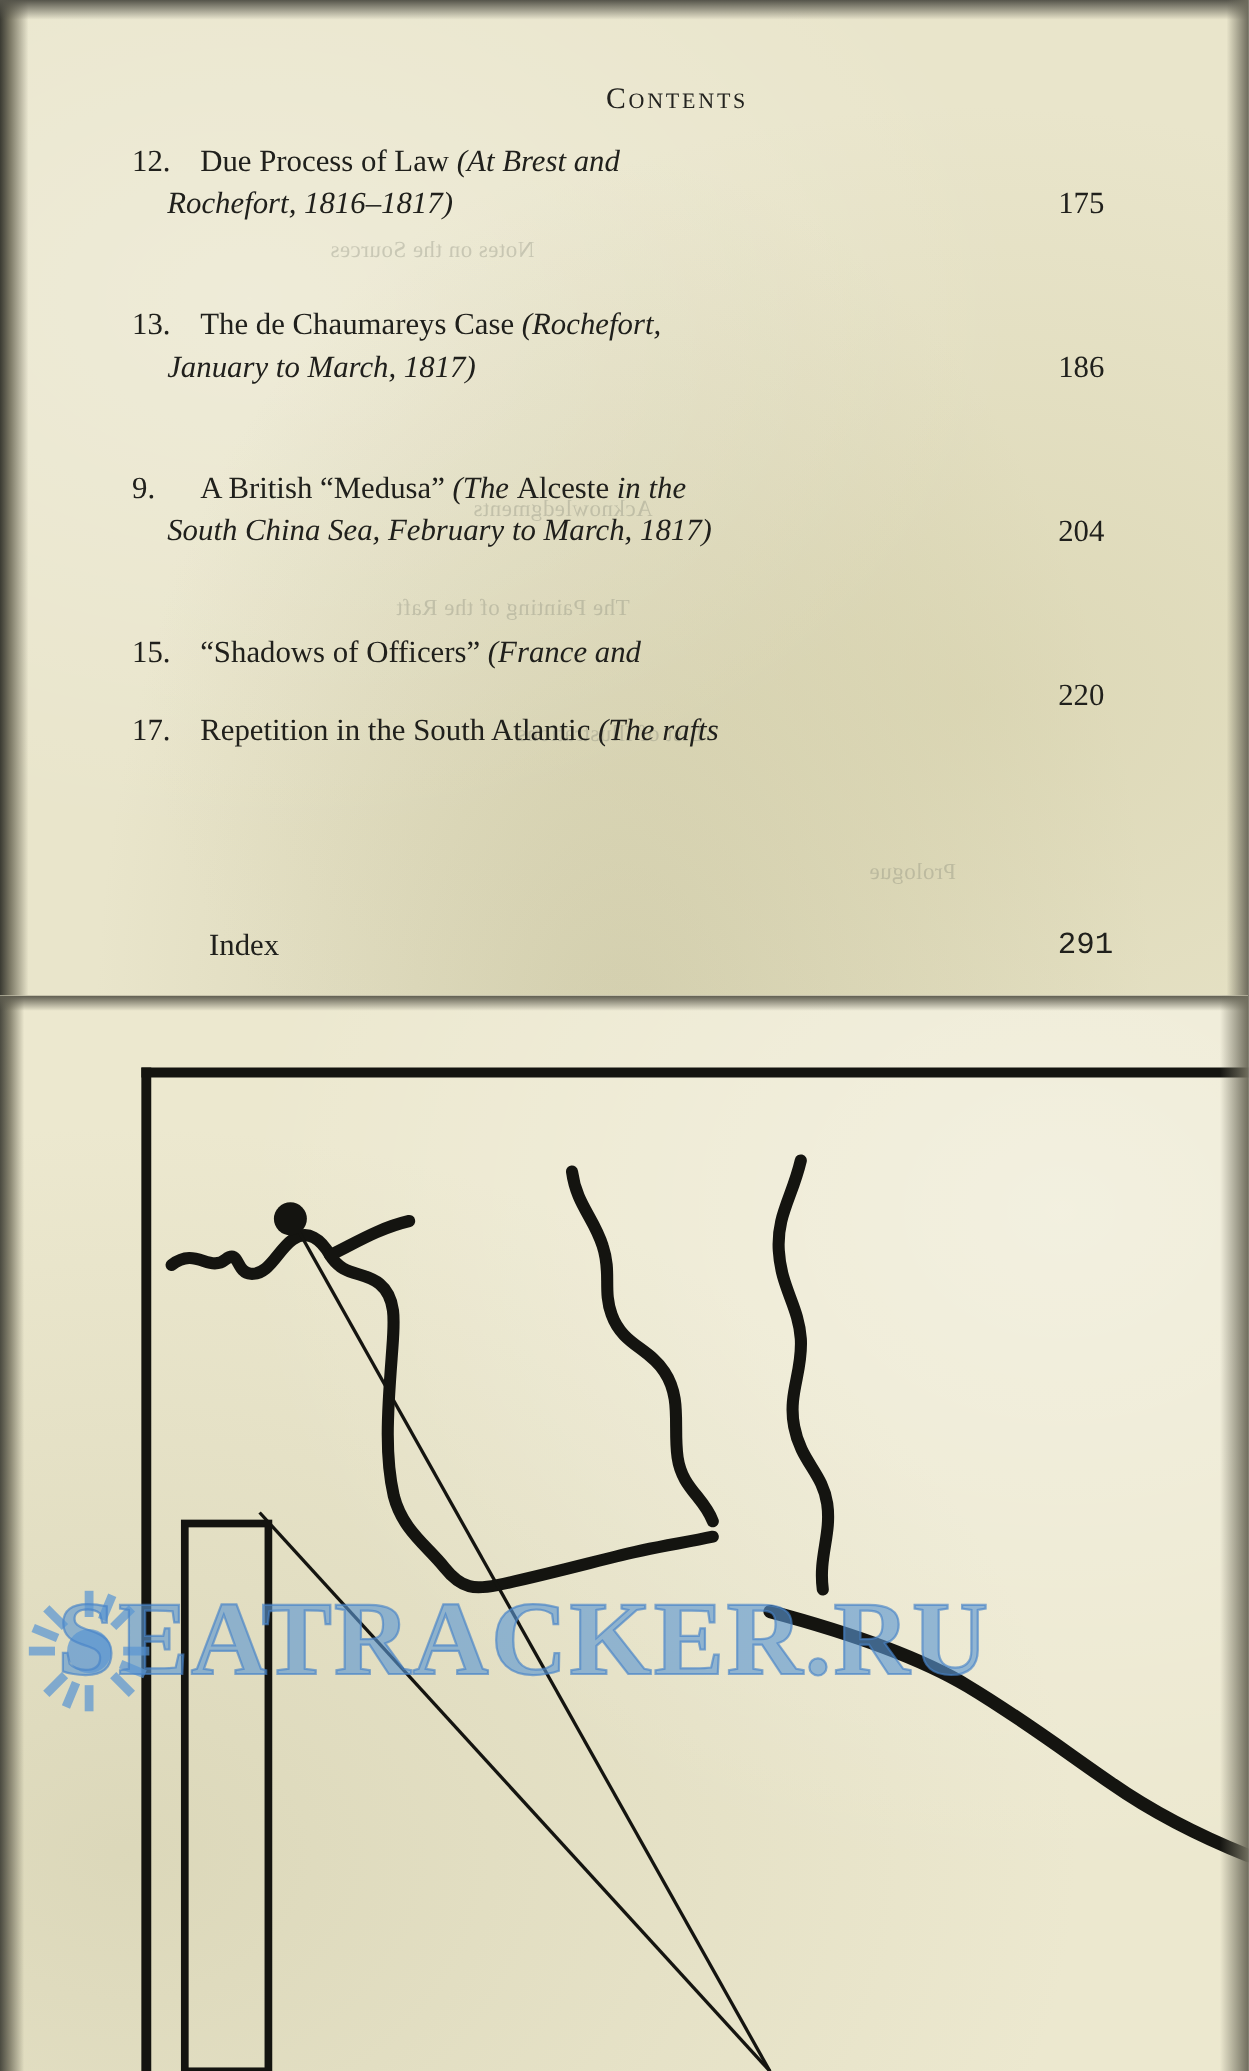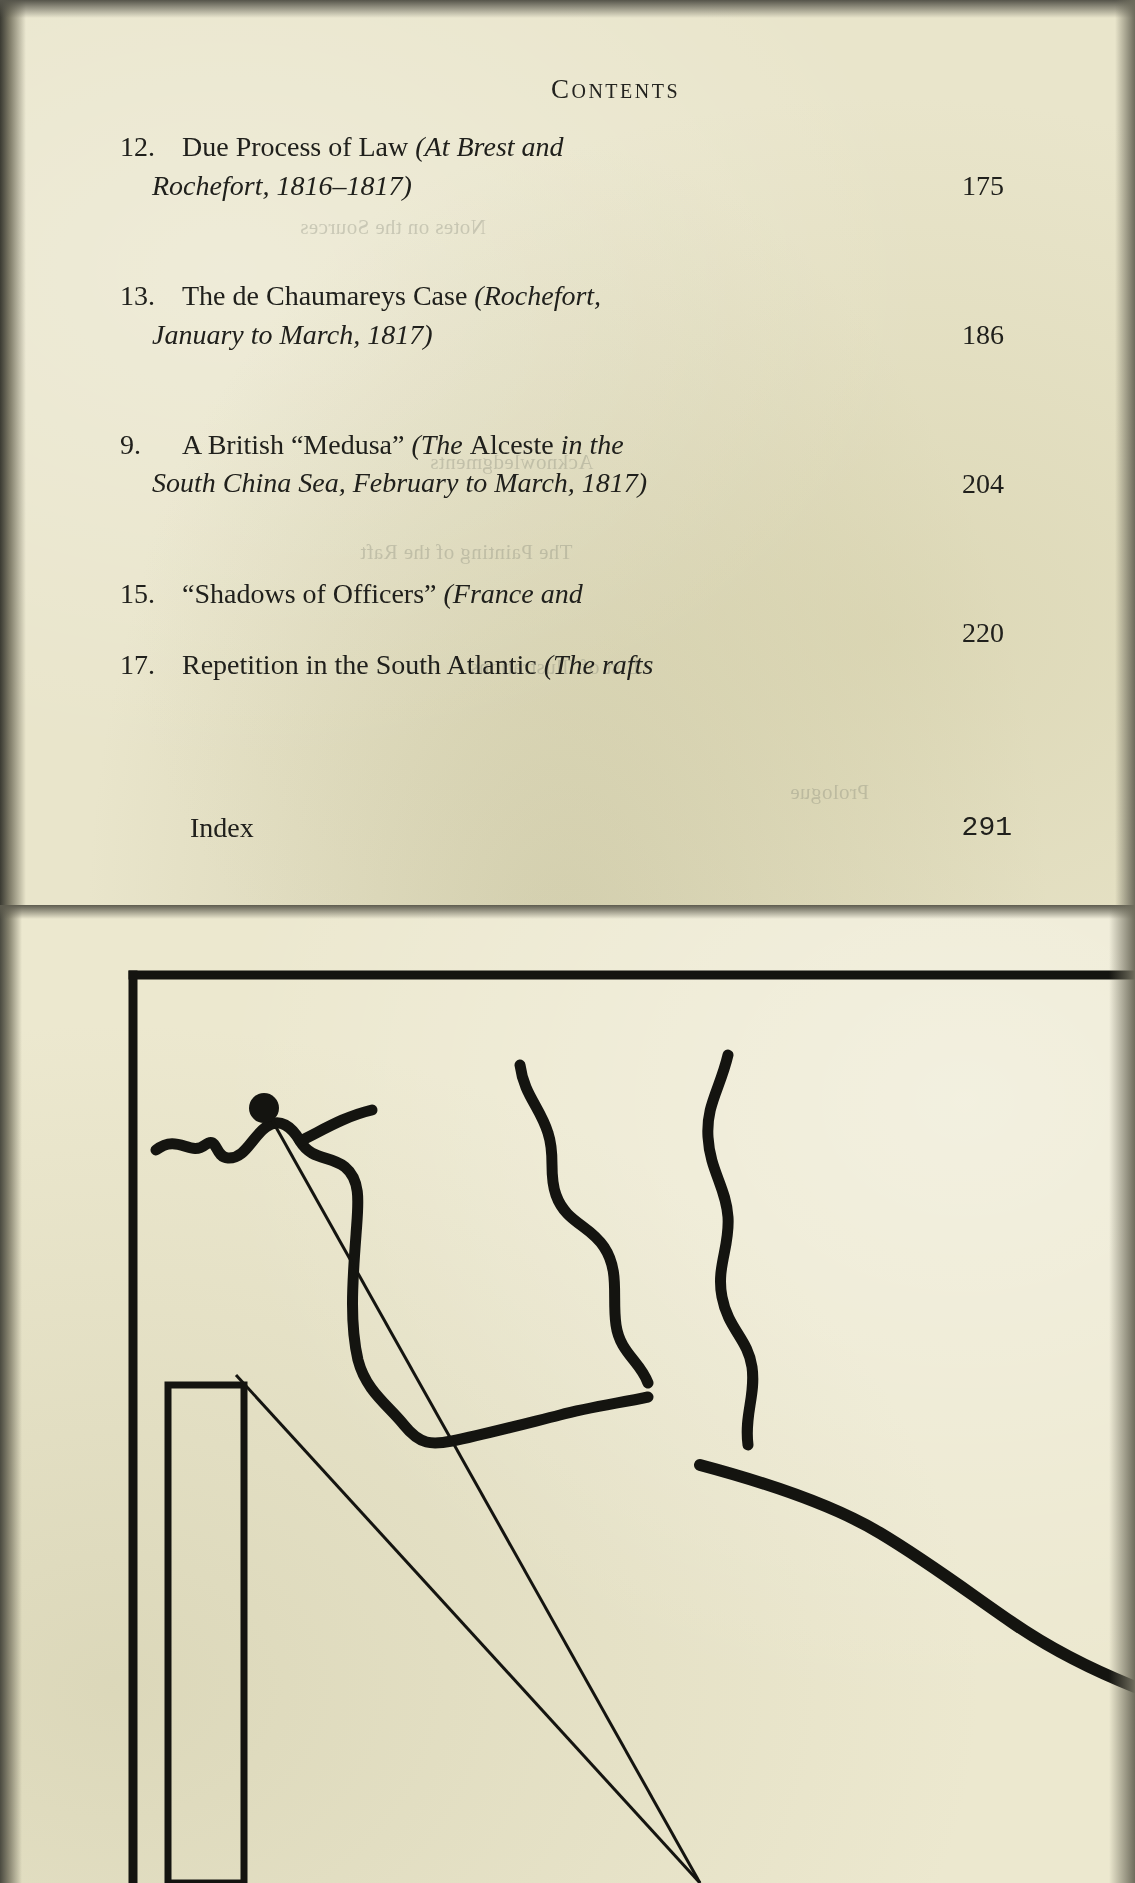--- a/index.html
+++ b/index.html
@@ -140,21 +140,21 @@
     width: 100px;
     text-align: right;
     font-size: 28px;
   }
   .toc-entry .page.row2 { top: 39px; }
   i { font-style: italic; }
 
   .clipped-entry {
     position: absolute;
     left: 128px;
-    top: 812px;
+    top: 844px;
     width: 890px;
     color: #20201c;
     font-size: 28px;
     overflow: hidden;
     height: 28px;
   }
   .clipped-entry .body { margin-left: 62px; }
   .clipped-entry .page { position: absolute; right: 6px; font-family: Liberation Mono, monospace; }
 
   
@@ -348,14 +348,36 @@
       <g fill="none" stroke="#141410" stroke-width="7">
         <rect x="168" y="480" width="76" height="498"></rect>
       </g>
     </svg>
 
     <div class="map-edge-left"></div>
     <div class="map-edge-top"></div>
     <div class="map-edge-right"></div>
   </div>
 
+  <div id="watermark">
+    <svg class="sun" width="110" height="110" viewBox="0 0 110 110">
+      <g fill="rgba(90,150,210,0.72)">
+        <circle cx="55" cy="55" r="20"></circle>
+        <g>
+          <rect x="51" y="0" width="8" height="24"></rect>
+          <rect x="51" y="86" width="8" height="24"></rect>
+          <rect x="0" y="51" width="24" height="8"></rect>
+          <rect x="86" y="51" width="24" height="8"></rect>
+          <rect x="51" y="0" width="8" height="24" transform="rotate(45 55 55)"></rect>
+          <rect x="51" y="86" width="8" height="24" transform="rotate(45 55 55)"></rect>
+          <rect x="0" y="51" width="24" height="8" transform="rotate(45 55 55)"></rect>
+          <rect x="86" y="51" width="24" height="8" transform="rotate(45 55 55)"></rect>
+          <rect x="51" y="0" width="8" height="24" transform="rotate(22.5 55 55)"></rect>
+          <rect x="51" y="86" width="8" height="24" transform="rotate(22.5 55 55)"></rect>
+          <rect x="0" y="51" width="24" height="8" transform="rotate(22.5 55 55)"></rect>
+          <rect x="86" y="51" width="24" height="8" transform="rotate(22.5 55 55)"></rect>
+        </g>
+      </g>
+    </svg>
+    <div class="wm-text">SEATRACKER.RU</div>
+  </div>
 
 </div>
 
 </body></html>

